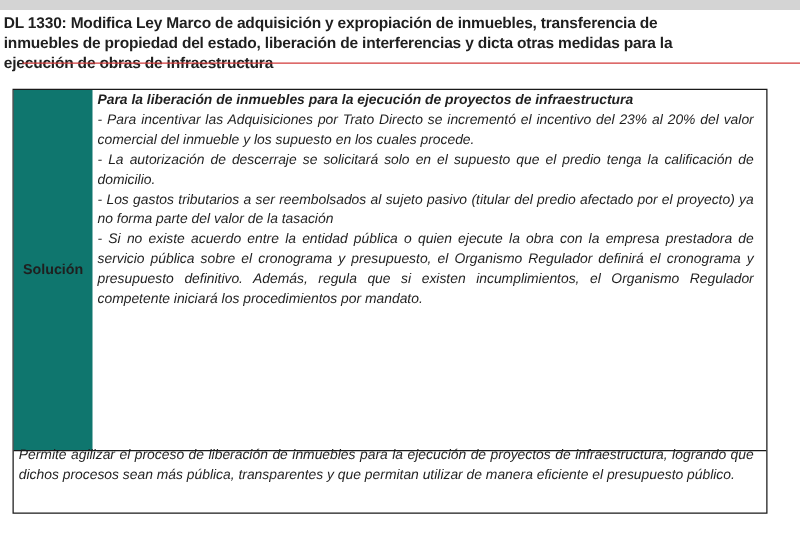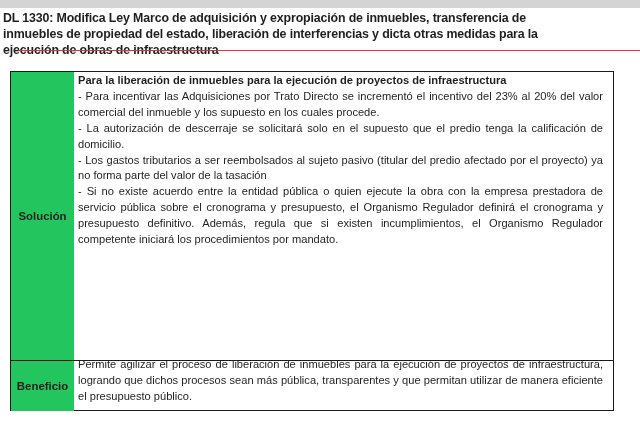--- a/index.html
+++ b/index.html
@@ -47,37 +47,38 @@
     .row {
       position: absolute;
       left: 0;
       width: 100%;
       display: flex;
     }
     .row-solucion { top: 0; height: 288px; }
     .row-beneficio { top: 288px; height: 51px; border-top: 1.4px solid #1a1a1a; box-sizing: border-box; }
     .label-cell {
       width: 63px;
-      background: #22c55e;
+      background: #0f766e;
       display: flex;
       align-items: center;
       justify-content: center;
       font-size: 11.4px;
       font-weight: bold;
       color: #1f1f1f;
       flex-shrink: 0;
     }
     .content-cell {
       flex: 1;
       padding: 1px 10px 0 4px;
       font-size: 11.1px;
       line-height: 15.9px;
       text-align: justify;
       color: #1f1f1f;
       box-sizing: border-box;
+      font-style: italic;
     }
     .content-cell p {
       margin: 0;
     }
     .content-cell .sub-heading {
       font-weight: bold;
     }
     .row-beneficio .content-cell {
       padding-top: 0;
       margin-top: -4px;
@@ -98,19 +99,18 @@
     <div class="content-cell">
       <p class="sub-heading">Para la liberación de inmuebles para la ejecución de proyectos de infraestructura</p>
       <p>- Para incentivar las Adquisiciones por Trato Directo se incrementó el incentivo del 23% al 20% del valor comercial del inmueble y los supuesto en los cuales procede.</p>
       <p>- La autorización de descerraje se solicitará solo en el supuesto que el predio tenga la calificación de domicilio.</p>
       <p>- Los gastos tributarios a ser reembolsados al sujeto pasivo (titular del predio afectado por el proyecto) ya no forma parte del valor de la tasación</p>
       <p>- Si no existe acuerdo entre la entidad pública o quien ejecute la obra con la empresa prestadora de servicio pública sobre el cronograma y presupuesto, el Organismo Regulador definirá el cronograma y presupuesto definitivo. Además, regula que si existen incumplimientos, el Organismo Regulador competente iniciará los procedimientos por mandato.</p>
     </div>
   </div>
 
   <div class="row row-beneficio">
-    <div class="label-cell">Beneficio</div>
     <div class="content-cell">
       <p>Permite agilizar el proceso de liberación de inmuebles para la ejecución de proyectos de infraestructura, logrando que dichos procesos sean más pública, transparentes y que permitan utilizar de manera eficiente el presupuesto público.</p>
     </div>
   </div>
 
 </div>
 
 </body></html>

